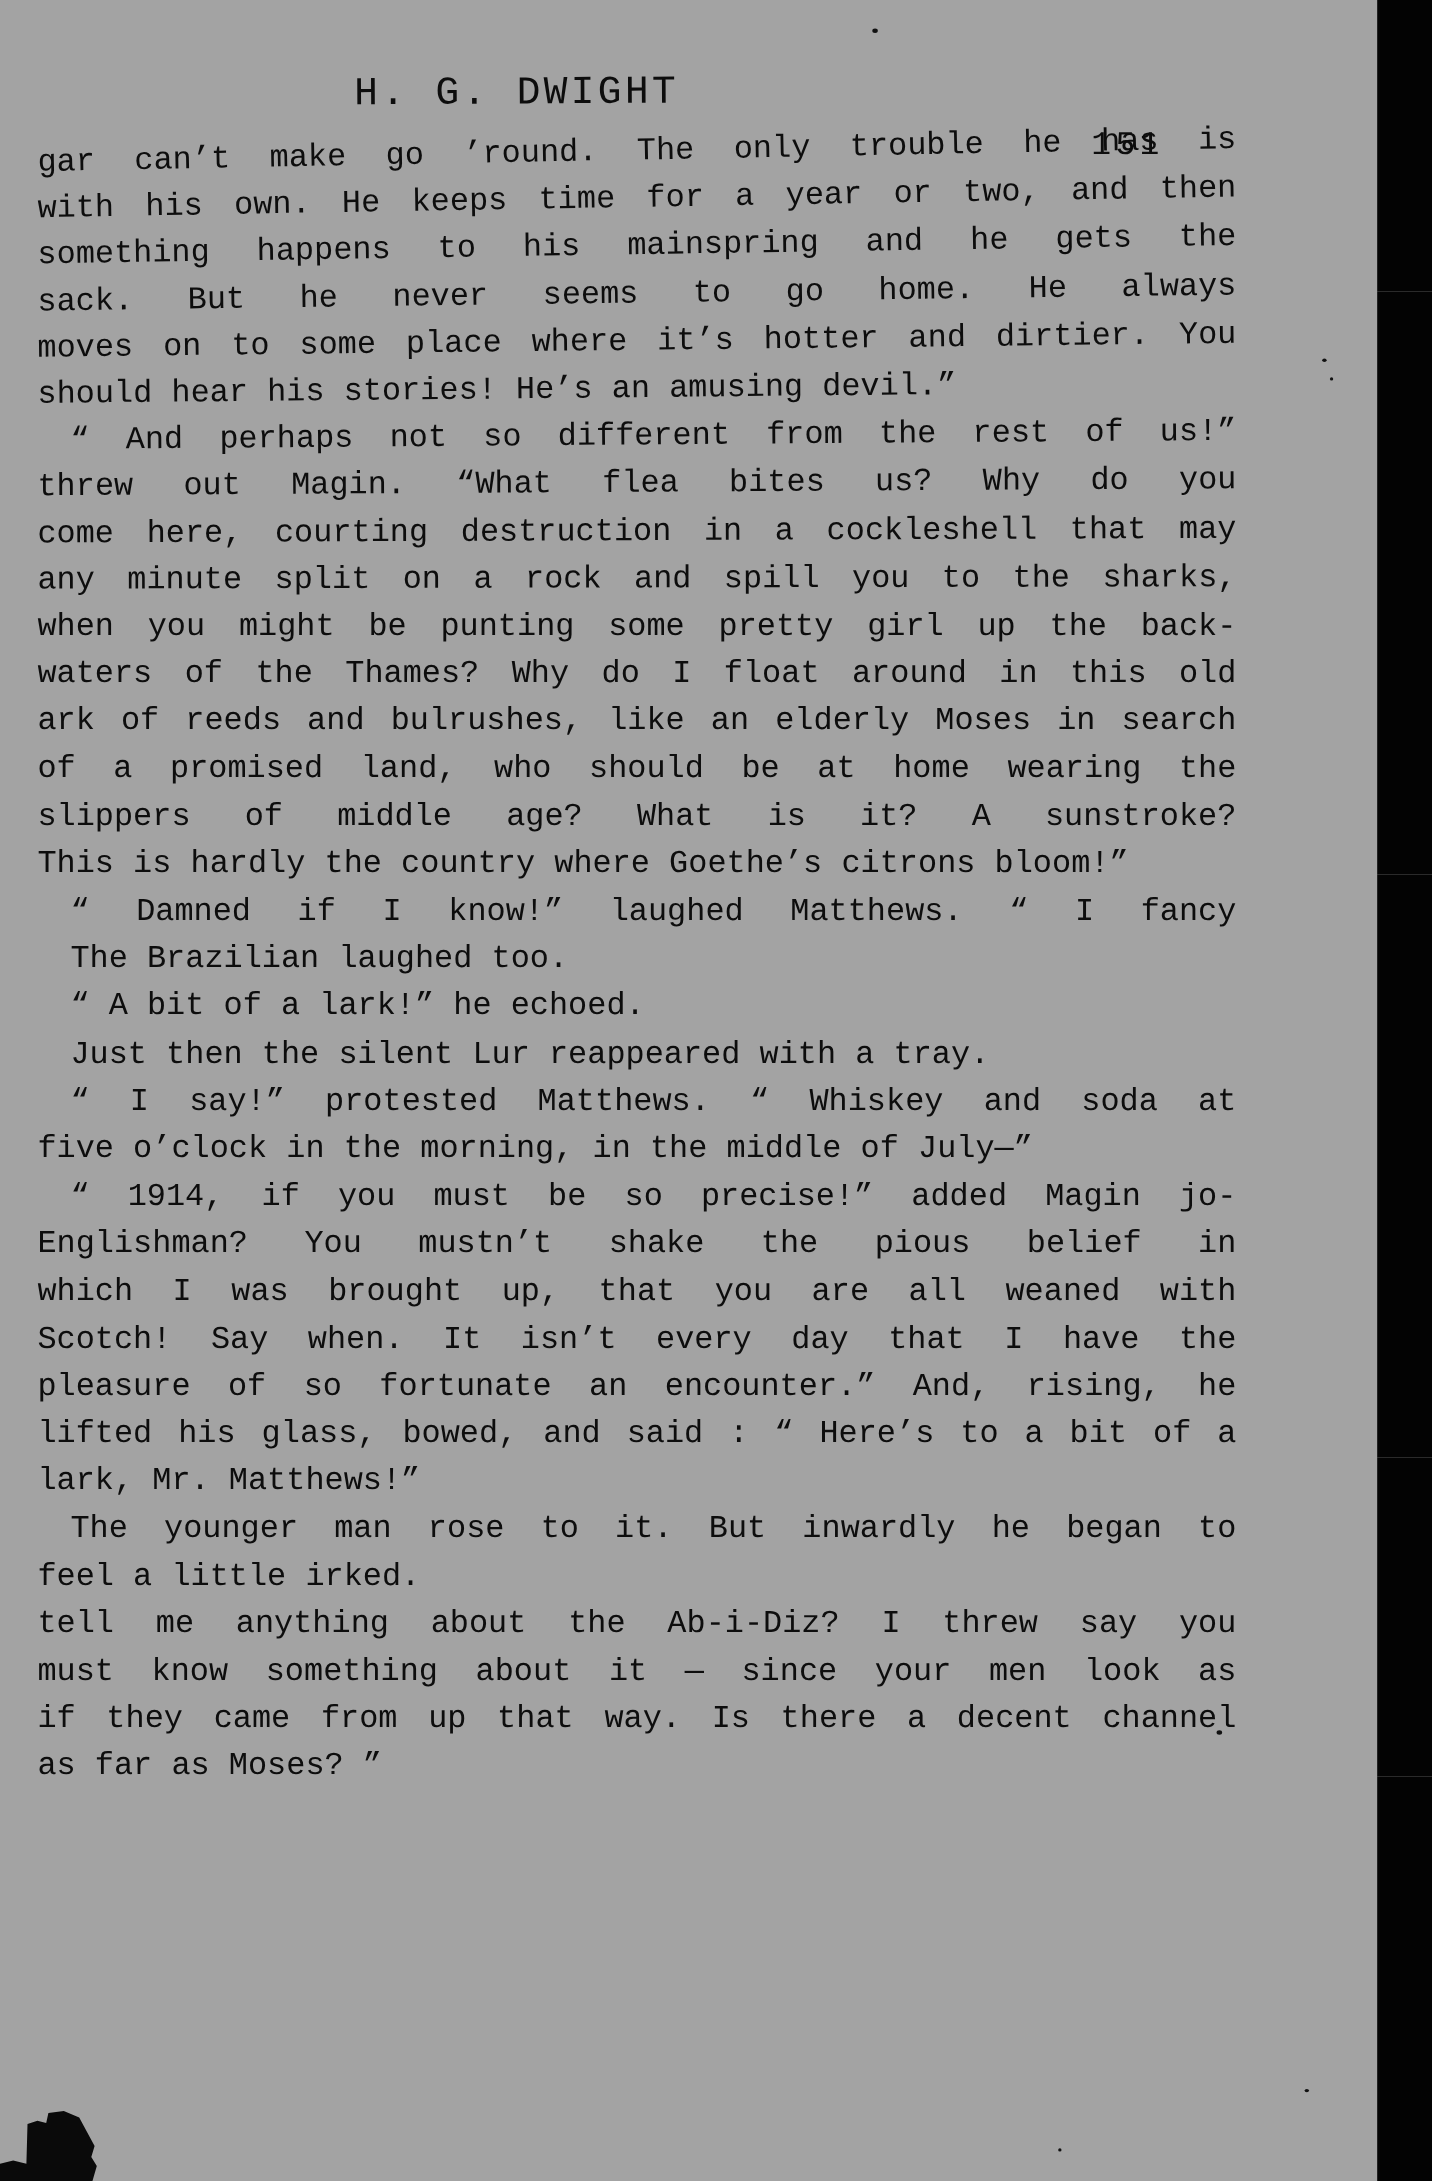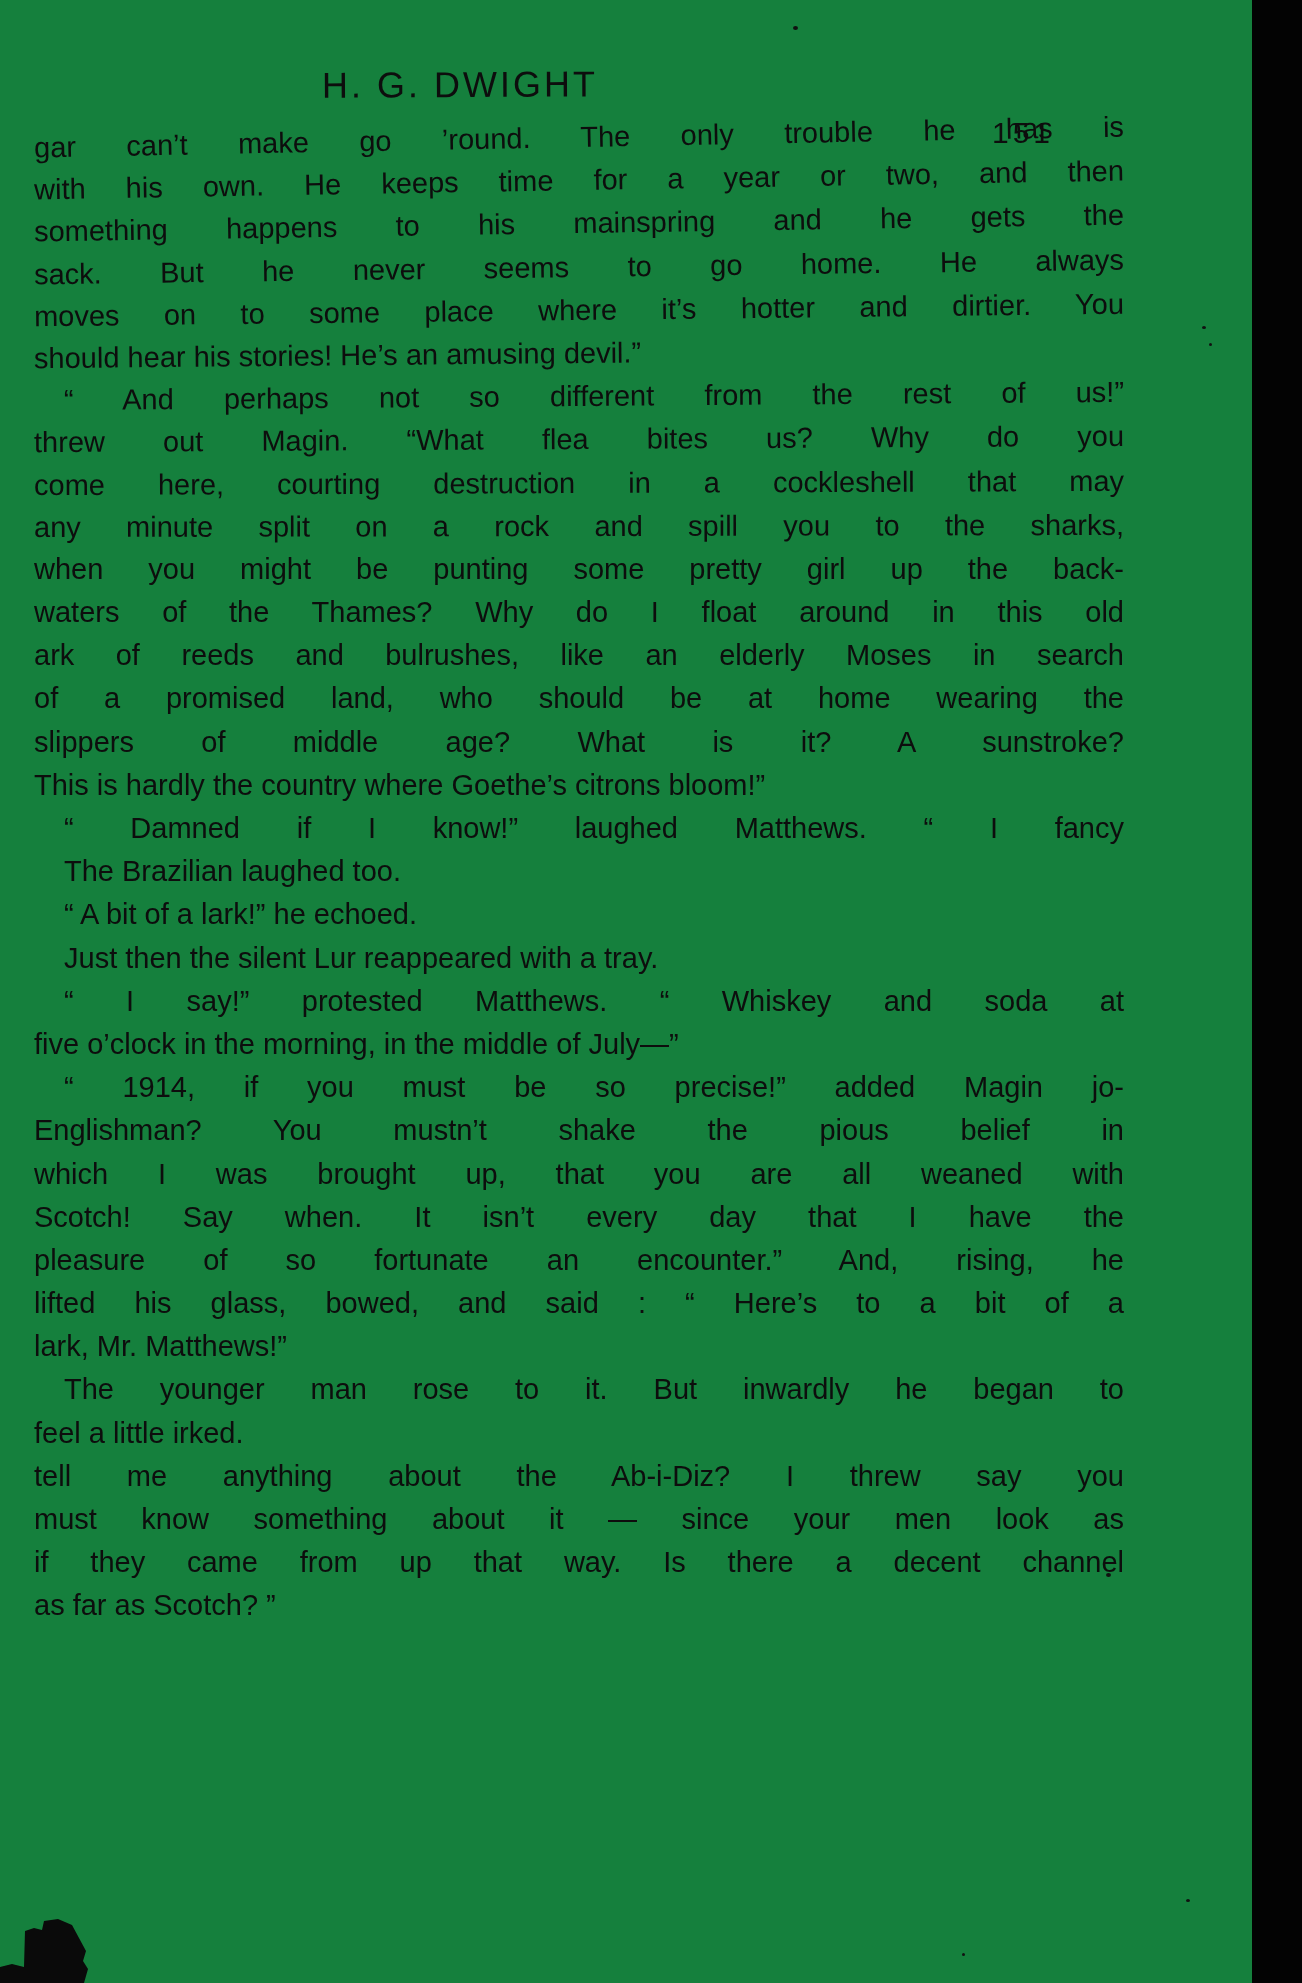--- a/index.html
+++ b/index.html
@@ -4,23 +4,23 @@
 <style>
   html, body {
     margin: 0;
     padding: 0;
     background: #ffffff;
   }
   .page {
     position: relative;
     width: 1302px;
     height: 1983px;
-    background: #15803d;
+    background: #a3a3a3;
     overflow: hidden;
-    font-family: Liberation Sans, sans-serif;
+    font-family: Liberation Mono, monospace;
     color: #0d0d0d;
   }
   
   .header-title {
     position: absolute;
     left: 322px;
     top: 64px;
     font-size: 36px;
     letter-spacing: 3px;
     white-space: nowrap;
@@ -130,21 +130,21 @@
       <div class="line j">which I was brought up, that you are all weaned with</div>
       <div class="line j">Scotch!  Say when.  It isn’t every day that I have the</div>
       <div class="line j">pleasure of so fortunate an encounter.”  And, rising, he</div>
       <div class="line j">lifted his glass, bowed, and said :  “ Here’s to a bit of a</div>
       <div class="line">lark, Mr. Matthews!”</div>
       <div class="line j ind">The younger man rose to it.  But inwardly he began to</div>
       <div class="line">feel a little irked.</div>
       <div class="line j">tell me anything about the Ab-i-Diz?  I threw say you</div>
       <div class="line j">must know something about it — since your men look as</div>
       <div class="line j">if they came from up that way.  Is there a decent channel</div>
-      <div class="line">as far as Scotch? ”</div>
+      <div class="line">as far as Moses? ”</div>
     </div>
 
   <div class="gutter">
     <div class="seg g1"></div>
     <div class="seg g2"></div>
     <div class="seg g3"></div>
     <div class="seg g4"></div>
     <div class="seg g5"></div>
   </div>
 

